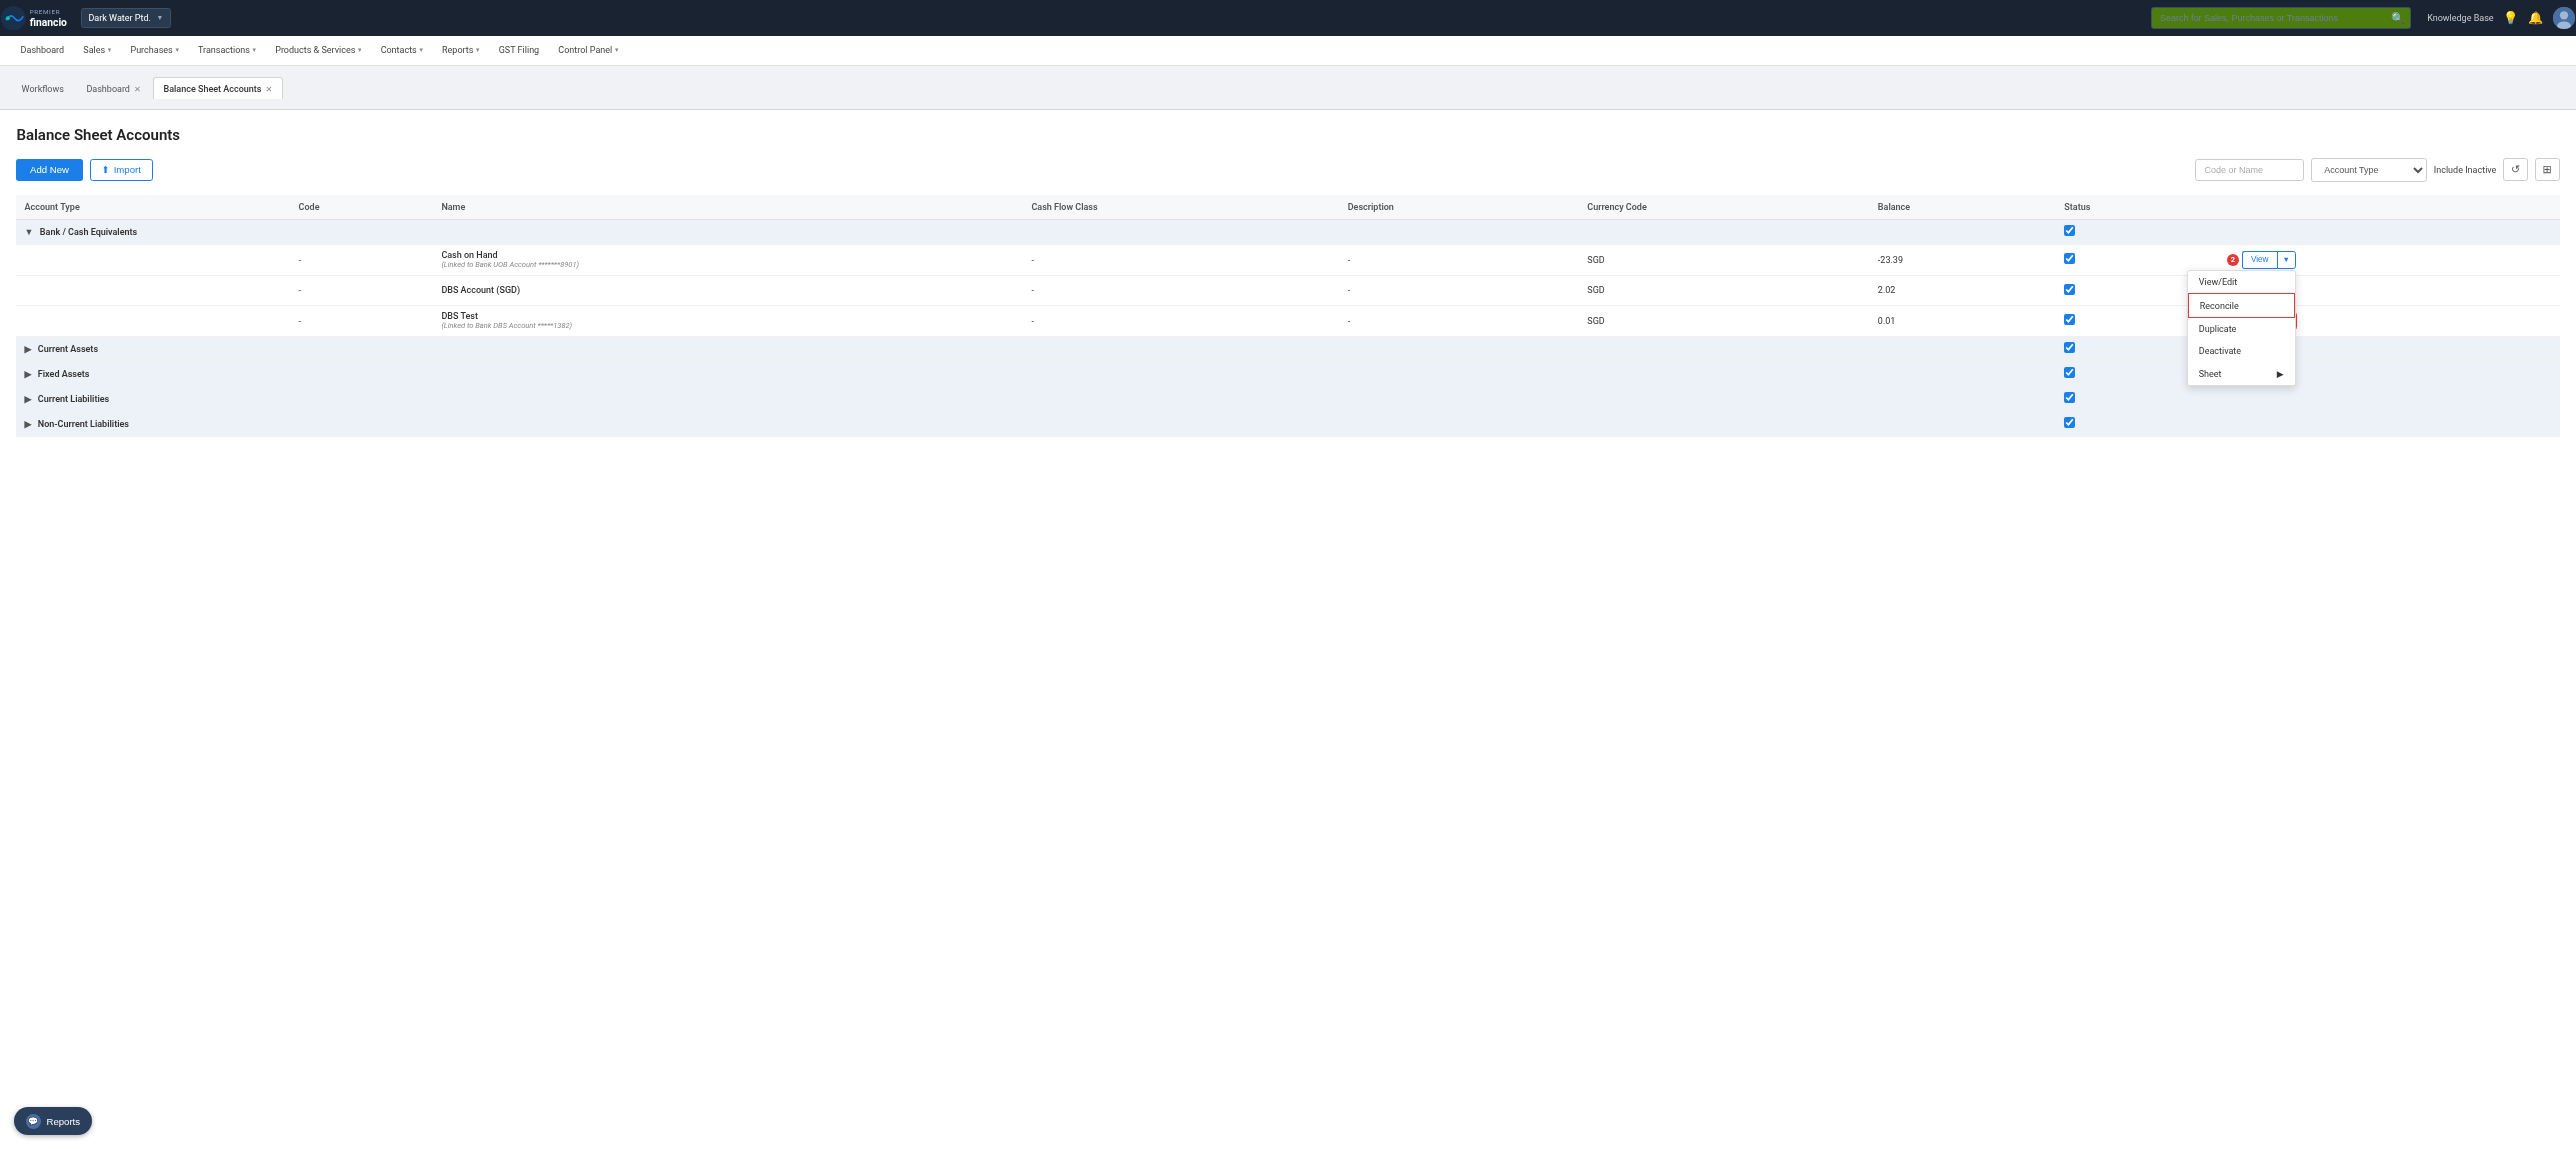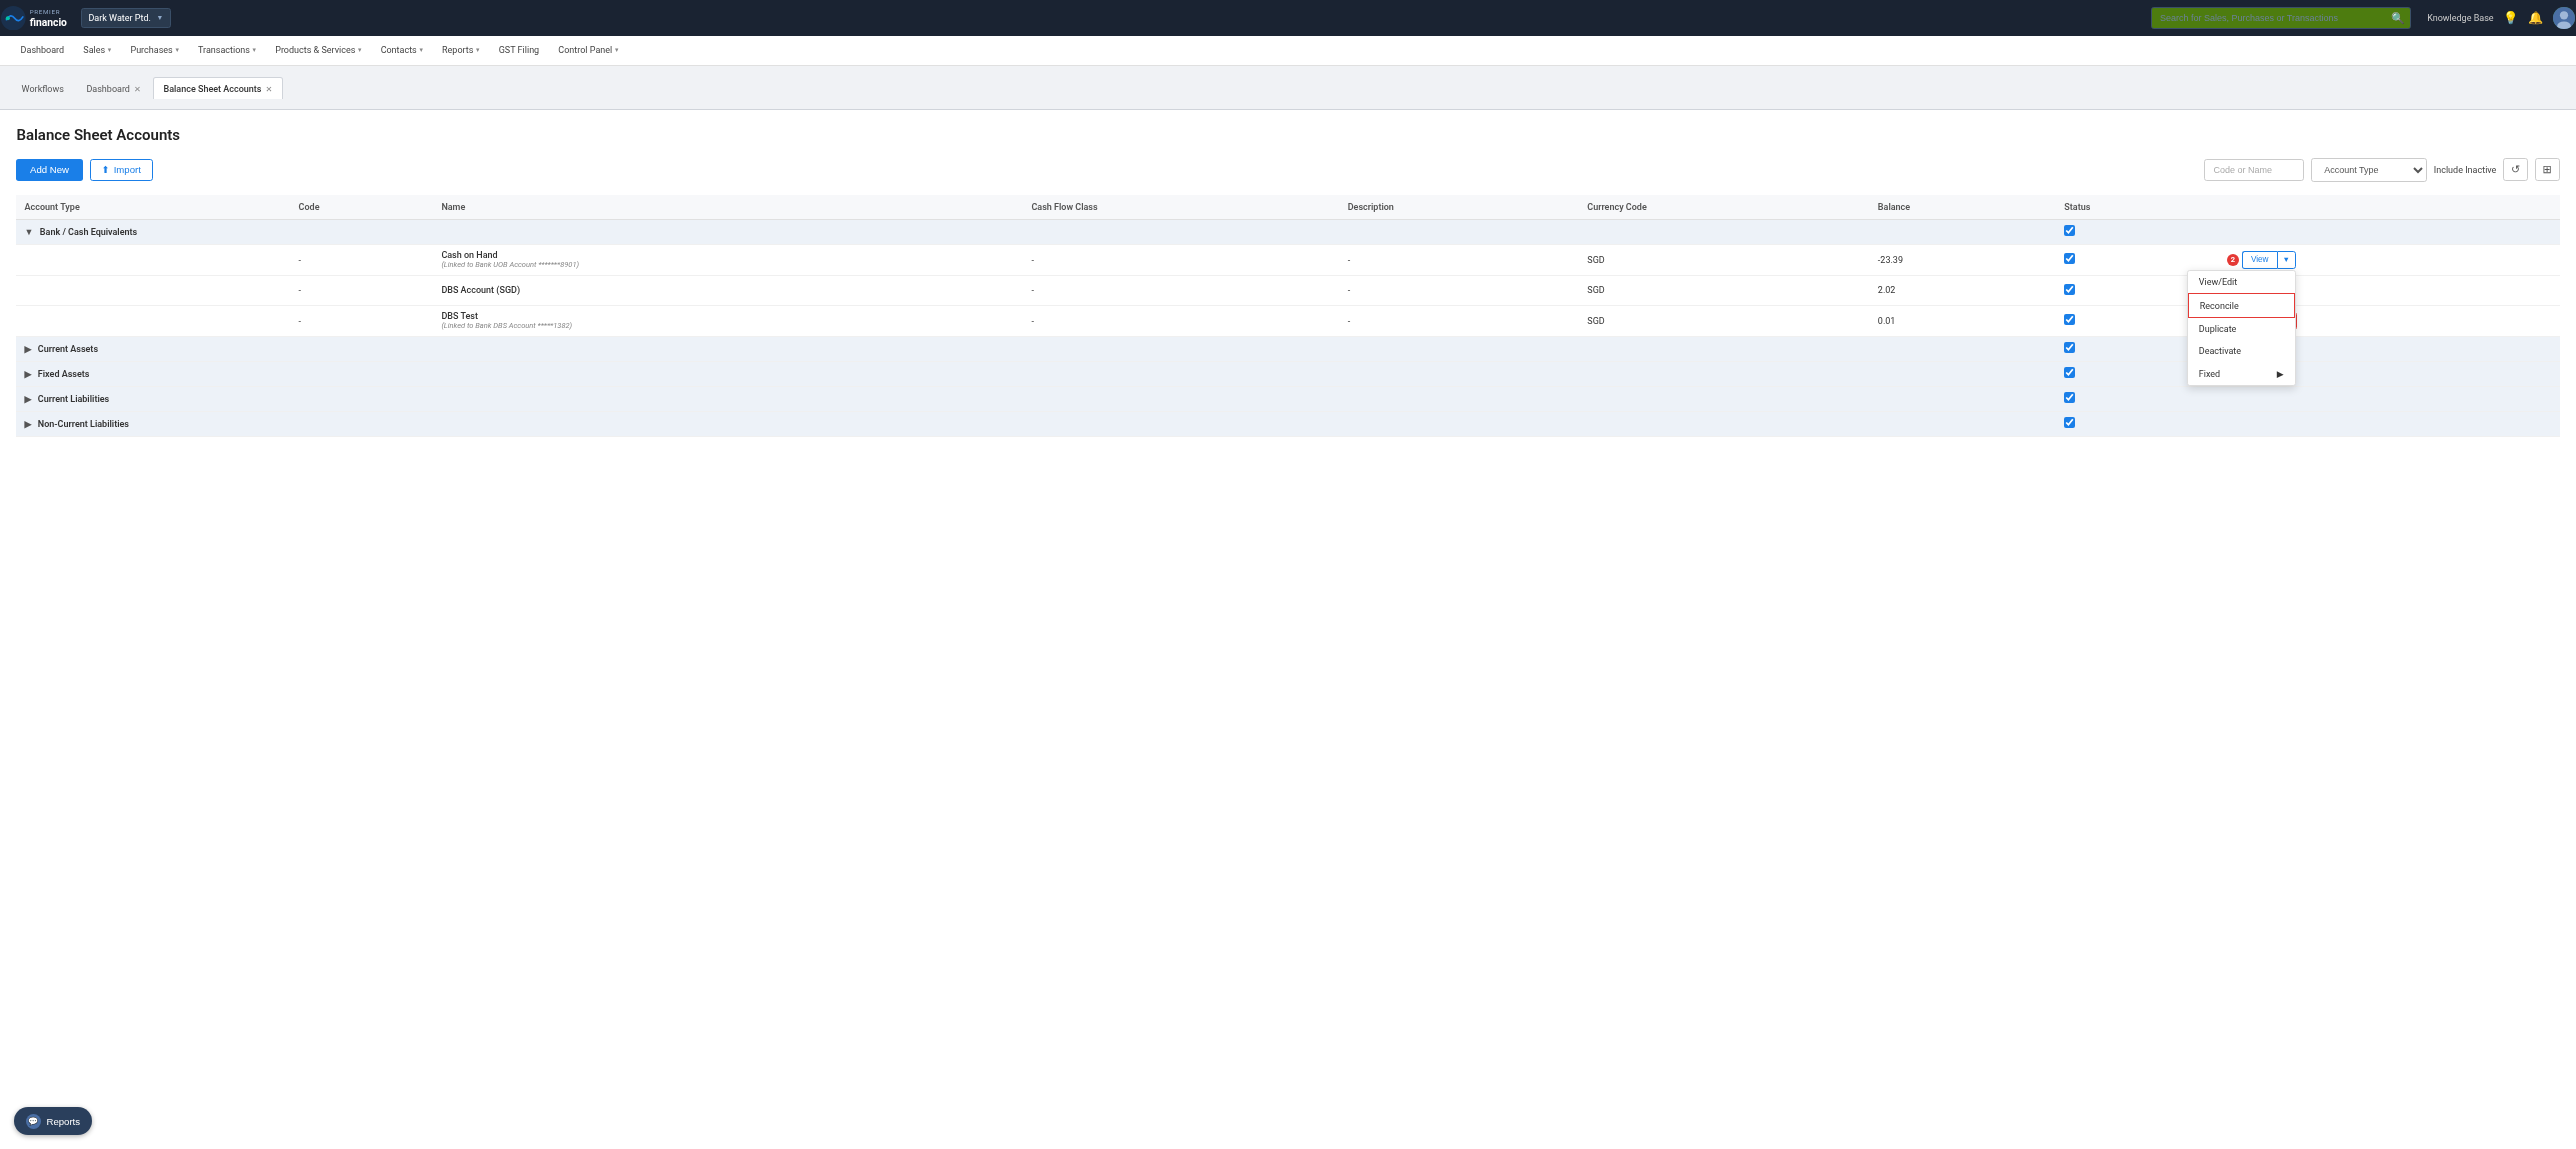--- a/index.html
+++ b/index.html
@@ -215,21 +215,21 @@
       align-items: center;
       gap: 4.1px;
     }
     .spacer { flex: 1; }
     .filter-input {
       border: 0.7px solid #ccc;
       border-radius: 2.7px;
       padding: 4.8px 8.2px;
       font-size: 9px;
       outline: none;
-      width: 100px;
+      width: 109px;
       color: #555;
       background: #fff;
     }
     .filter-input::placeholder { color: #aaa; }
     .filter-select {
       border: 0.7px solid #ccc;
       border-radius: 2.7px;
       padding: 4.8px 8.2px;
       font-size: 9px;
       outline: none;
@@ -561,21 +561,21 @@
               <div class="context-menu-item highlighted" style="border: 1.4px solid #e53935;">
                 <span>Reconcile</span>
               </div>
               <div class="context-menu-item">
                 <span>Duplicate</span>
               </div>
               <div class="context-menu-item">
                 <span>Deactivate</span>
               </div>
               <div class="context-menu-item">
-                <span>Fixed</span>
+                <span>Sheet</span>
                 <span>▶</span>
               </div>
             </div>
 
             <div style="position:relative; display:inline-flex; align-items:center;">
               <span class="badge-red" style="position:relative; top:auto; right:auto; margin-right:2.7px;">2</span>
               <button class="view-btn">View</button>
               <button class="view-split-btn">▼</button>
             </div>
           </div>

